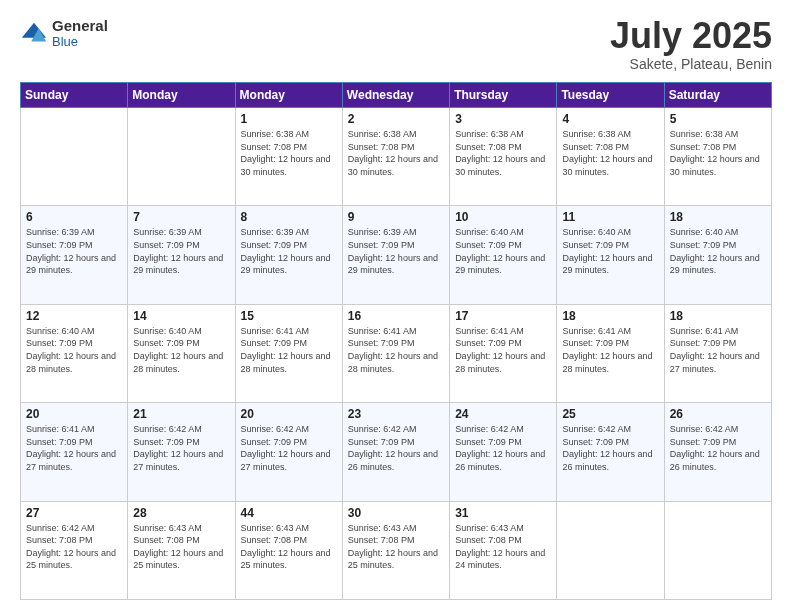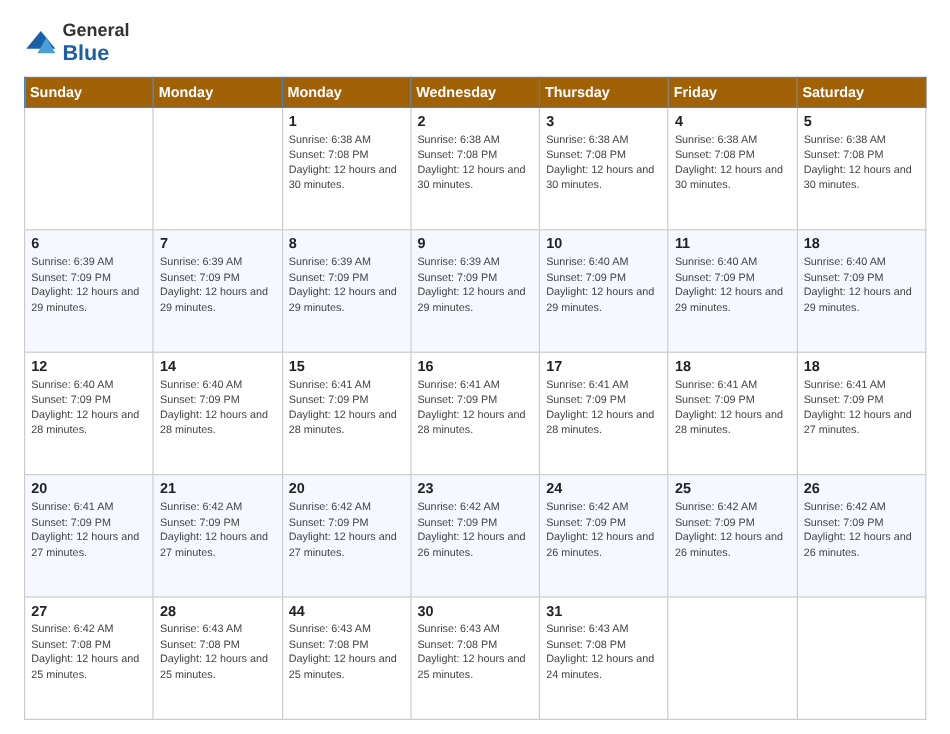--- a/index.html
+++ b/index.html
@@ -32,22 +32,22 @@
       display: flex;
       flex-direction: column;
       line-height: 1.1;
     }
     .logo-general {
       font-size: 15px;
       font-weight: bold;
       color: #333;
     }
     .logo-blue {
-      font-size: 18px;
-      font-weight: bold;
+      font-size: 13px;
+      font-weight: normal;
       color: #1a5fa8;
     }
     .logo-icon {
       width: 28px;
       height: 28px;
     }
     .title-block {
       text-align: right;
     }
     .month-title {
@@ -100,51 +100,53 @@
     .empty-cell {
       background: #f9f9f9;
     }
     tr:nth-child(even) td {
       background: #f5f8ff;
     }
     tr:nth-child(odd) td {
       background: #fff;
     }
     .calendar thead tr th {
-      background: #a16207;
+      background: #4c1d95;
     }
   </style>
 </head>
 <body>
 
 <div class="page">
   <div class="header">
     <div class="logo">
       <svg class="logo-icon" viewBox="0 0 30 30">
         <polygon points="15,4 28,20 2,20" fill="#1a5fa8"></polygon>
         <polygon points="20,10 28,24 12,24" fill="#4a9fd4"></polygon>
       </svg>
       <div class="logo-text">
         <span class="logo-general">General</span>
         <span class="logo-blue">Blue</span>
       </div>
     </div>
     <div class="title-block">
+      <div class="month-title">July 2025</div>
+      <div class="location">Sakete, Plateau, Benin</div>
     </div>
   </div>
 
   <table class="calendar">
     <thead>
       <tr>
       <th>Sunday</th>
           <th>Monday</th>
           <th>Monday</th>
           <th>Wednesday</th>
           <th>Thursday</th>
-          <th>Friday</th>
+          <th>Tuesday</th>
           <th>Saturday</th>
         </tr>
     </thead>
     <tbody id="calendar-body">
     <tr>
           <td class="empty-cell"></td>
           <td class="empty-cell"></td>
           <td>
             <span class="day-num">1</span>
             <div class="day-info" style="white-space: pre-line;">Sunrise: 6:38 AM

